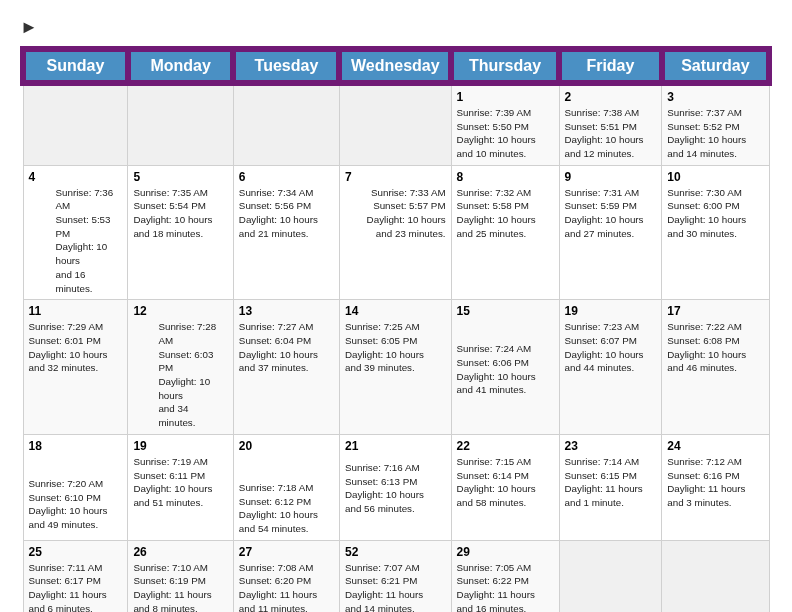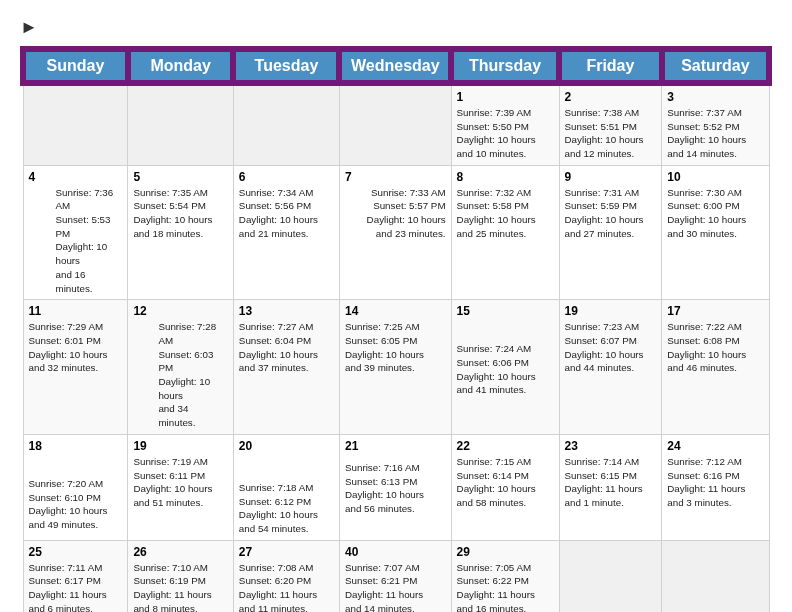--- a/index.html
+++ b/index.html
@@ -318,21 +318,21 @@
 and 8 minutes.</div>
           </td>
           <td>
             <span class="day-num">27</span>
             <div class="day-info" style="white-space: pre-line;">Sunrise: 7:08 AM
 Sunset: 6:20 PM
 Daylight: 11 hours
 and 11 minutes.</div>
           </td>
           <td>
-            <span class="day-num">40</span>
+            <span class="day-num">52</span>
             <div class="day-info" style="white-space: pre-line;">Sunrise: 7:07 AM
 Sunset: 6:21 PM
 Daylight: 11 hours
 and 14 minutes.</div>
           </td>
           <td>
             <span class="day-num">29</span>
             <div class="day-info" style="white-space: pre-line;">Sunrise: 7:05 AM
 Sunset: 6:22 PM
 Daylight: 11 hours

